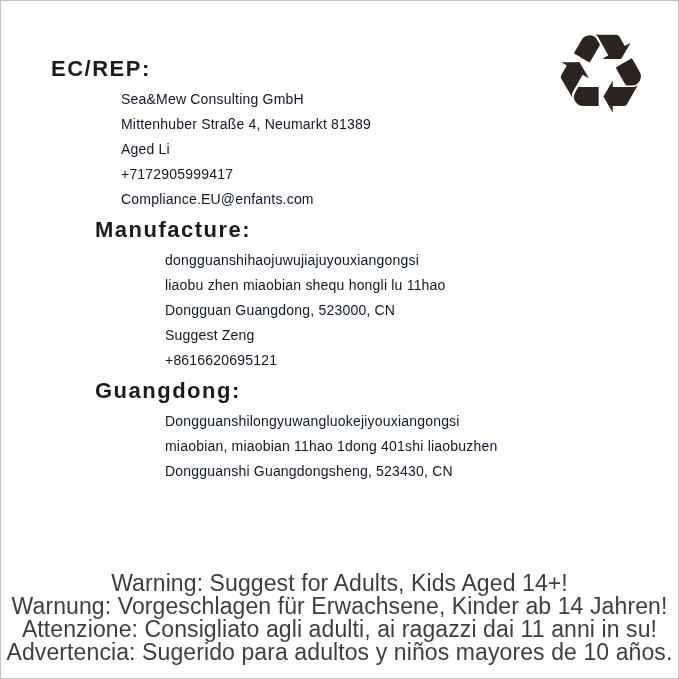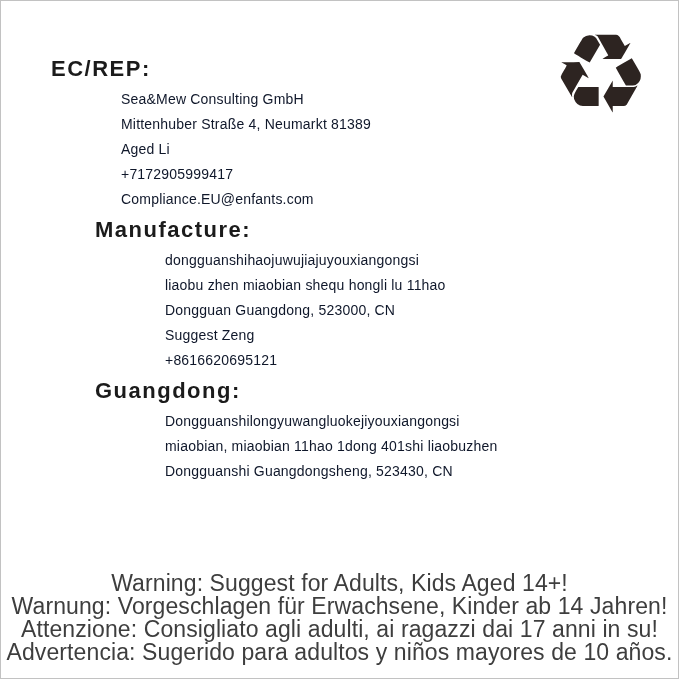--- a/index.html
+++ b/index.html
@@ -101,17 +101,17 @@
     <div class="lines">
       <div class="line">Dongguanshilongyuwangluokejiyouxiangongsi</div>
       <div class="line">miaobian, miaobian 11hao 1dong 401shi liaobuzhen</div>
       <div class="line">Dongguanshi Guangdongsheng, 523430, CN</div>
     </div>
   </section>
 
   <div class="warnings">
     <div class="warning-line">Warning: Suggest for Adults, Kids Aged 14+!</div>
     <div class="warning-line">Warnung: Vorgeschlagen für Erwachsene, Kinder ab 14 Jahren!</div>
-    <div class="warning-line">Attenzione: Consigliato agli adulti, ai ragazzi dai 17 anni in su!</div>
+    <div class="warning-line">Attenzione: Consigliato agli adulti, ai ragazzi dai 11 anni in su!</div>
     <div class="warning-line">Advertencia: Sugerido para adultos y niños mayores de 10 años.</div>
   </div>
 
 </div>
 
 </body></html>

